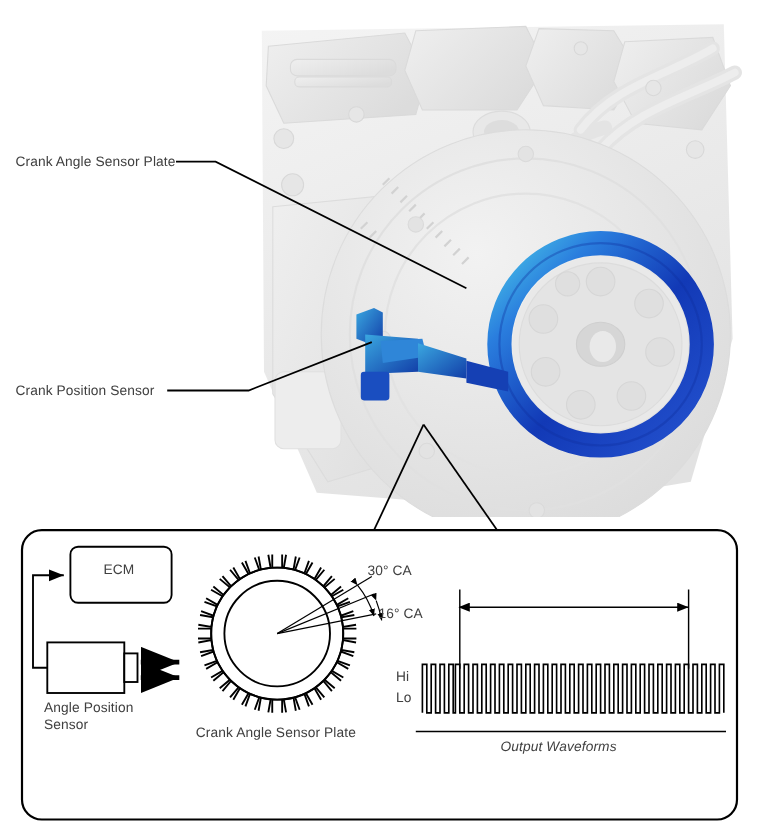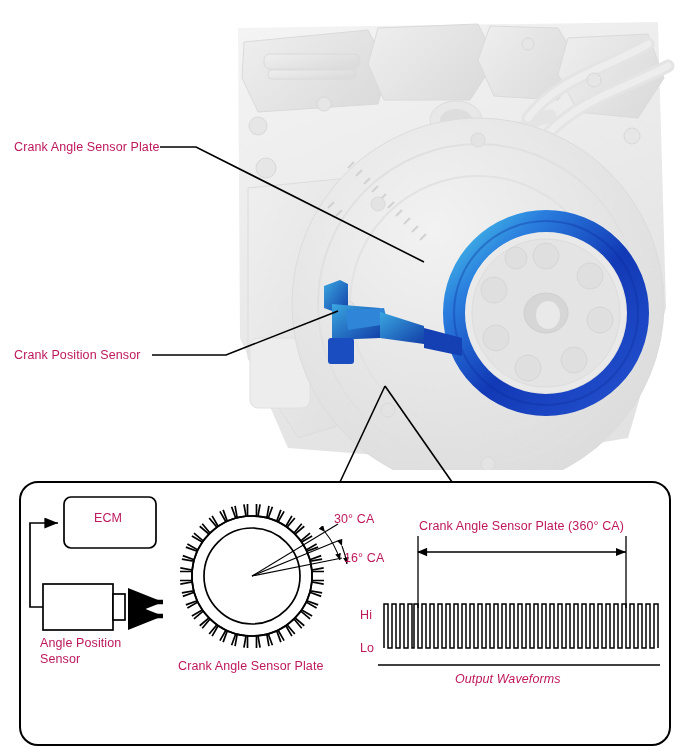--- a/index.html
+++ b/index.html
@@ -1,19 +1,19 @@
 <!DOCTYPE html>
 <html><head>
 <meta charset="utf-8">
 <style>
   html,body{margin:0;padding:0;background:#ffffff;}
   body{width:688px;height:755px;position:relative;overflow:hidden;
        font-family:"Liberation Sans",sans-serif;color:#000;}
   .stage{position:absolute;left:0;top:0;width:688px;height:755px;}
-  .lbl{position:absolute;font-size:12.5px;color:#be185d;white-space:pre;letter-spacing:.1px;}
+  .lbl{position:absolute;font-size:12.5px;color:#404040;white-space:pre;letter-spacing:.1px;}
   svg{display:block;overflow:visible;}
   .photo{position:absolute;left:228px;top:8px;width:448px;height:462px;}
 </style>
 </head>
 <body>
 
 <div class="stage">
 
   <div class="photo">
     <svg width="448" height="462" viewBox="0 0 448 462">
@@ -314,18 +314,17 @@
   <div class="lbl" style="left:94px;top:511px;">ECM</div>
 
   <div class="lbl" style="left:40px;top:636px;">Angle Position</div>
   <div class="lbl" style="left:40px;top:652px;">Sensor</div>
 
   <div class="lbl" style="left:334px;top:512px;">30° CA</div>
   <div class="lbl" style="left:344px;top:551px;">16° CA</div>
 
   <div class="lbl" style="left:178px;top:659px;">Crank Angle Sensor Plate</div>
 
-  <div class="lbl" style="left:419px;top:519px;">Crank Angle Sensor Plate (360° CA)</div>
   <div class="lbl" style="left:360px;top:596px;margin-top:12px;">Hi</div>
-  <div class="lbl" style="left:360px;top:641px;">Lo</div>
+  <div class="lbl" style="left:360px;top:627px;">Lo</div>
   <div class="lbl" style="left:455px;top:672px;font-style:italic;">Output Waveforms</div>
 
 </div>
 
 </body></html>

